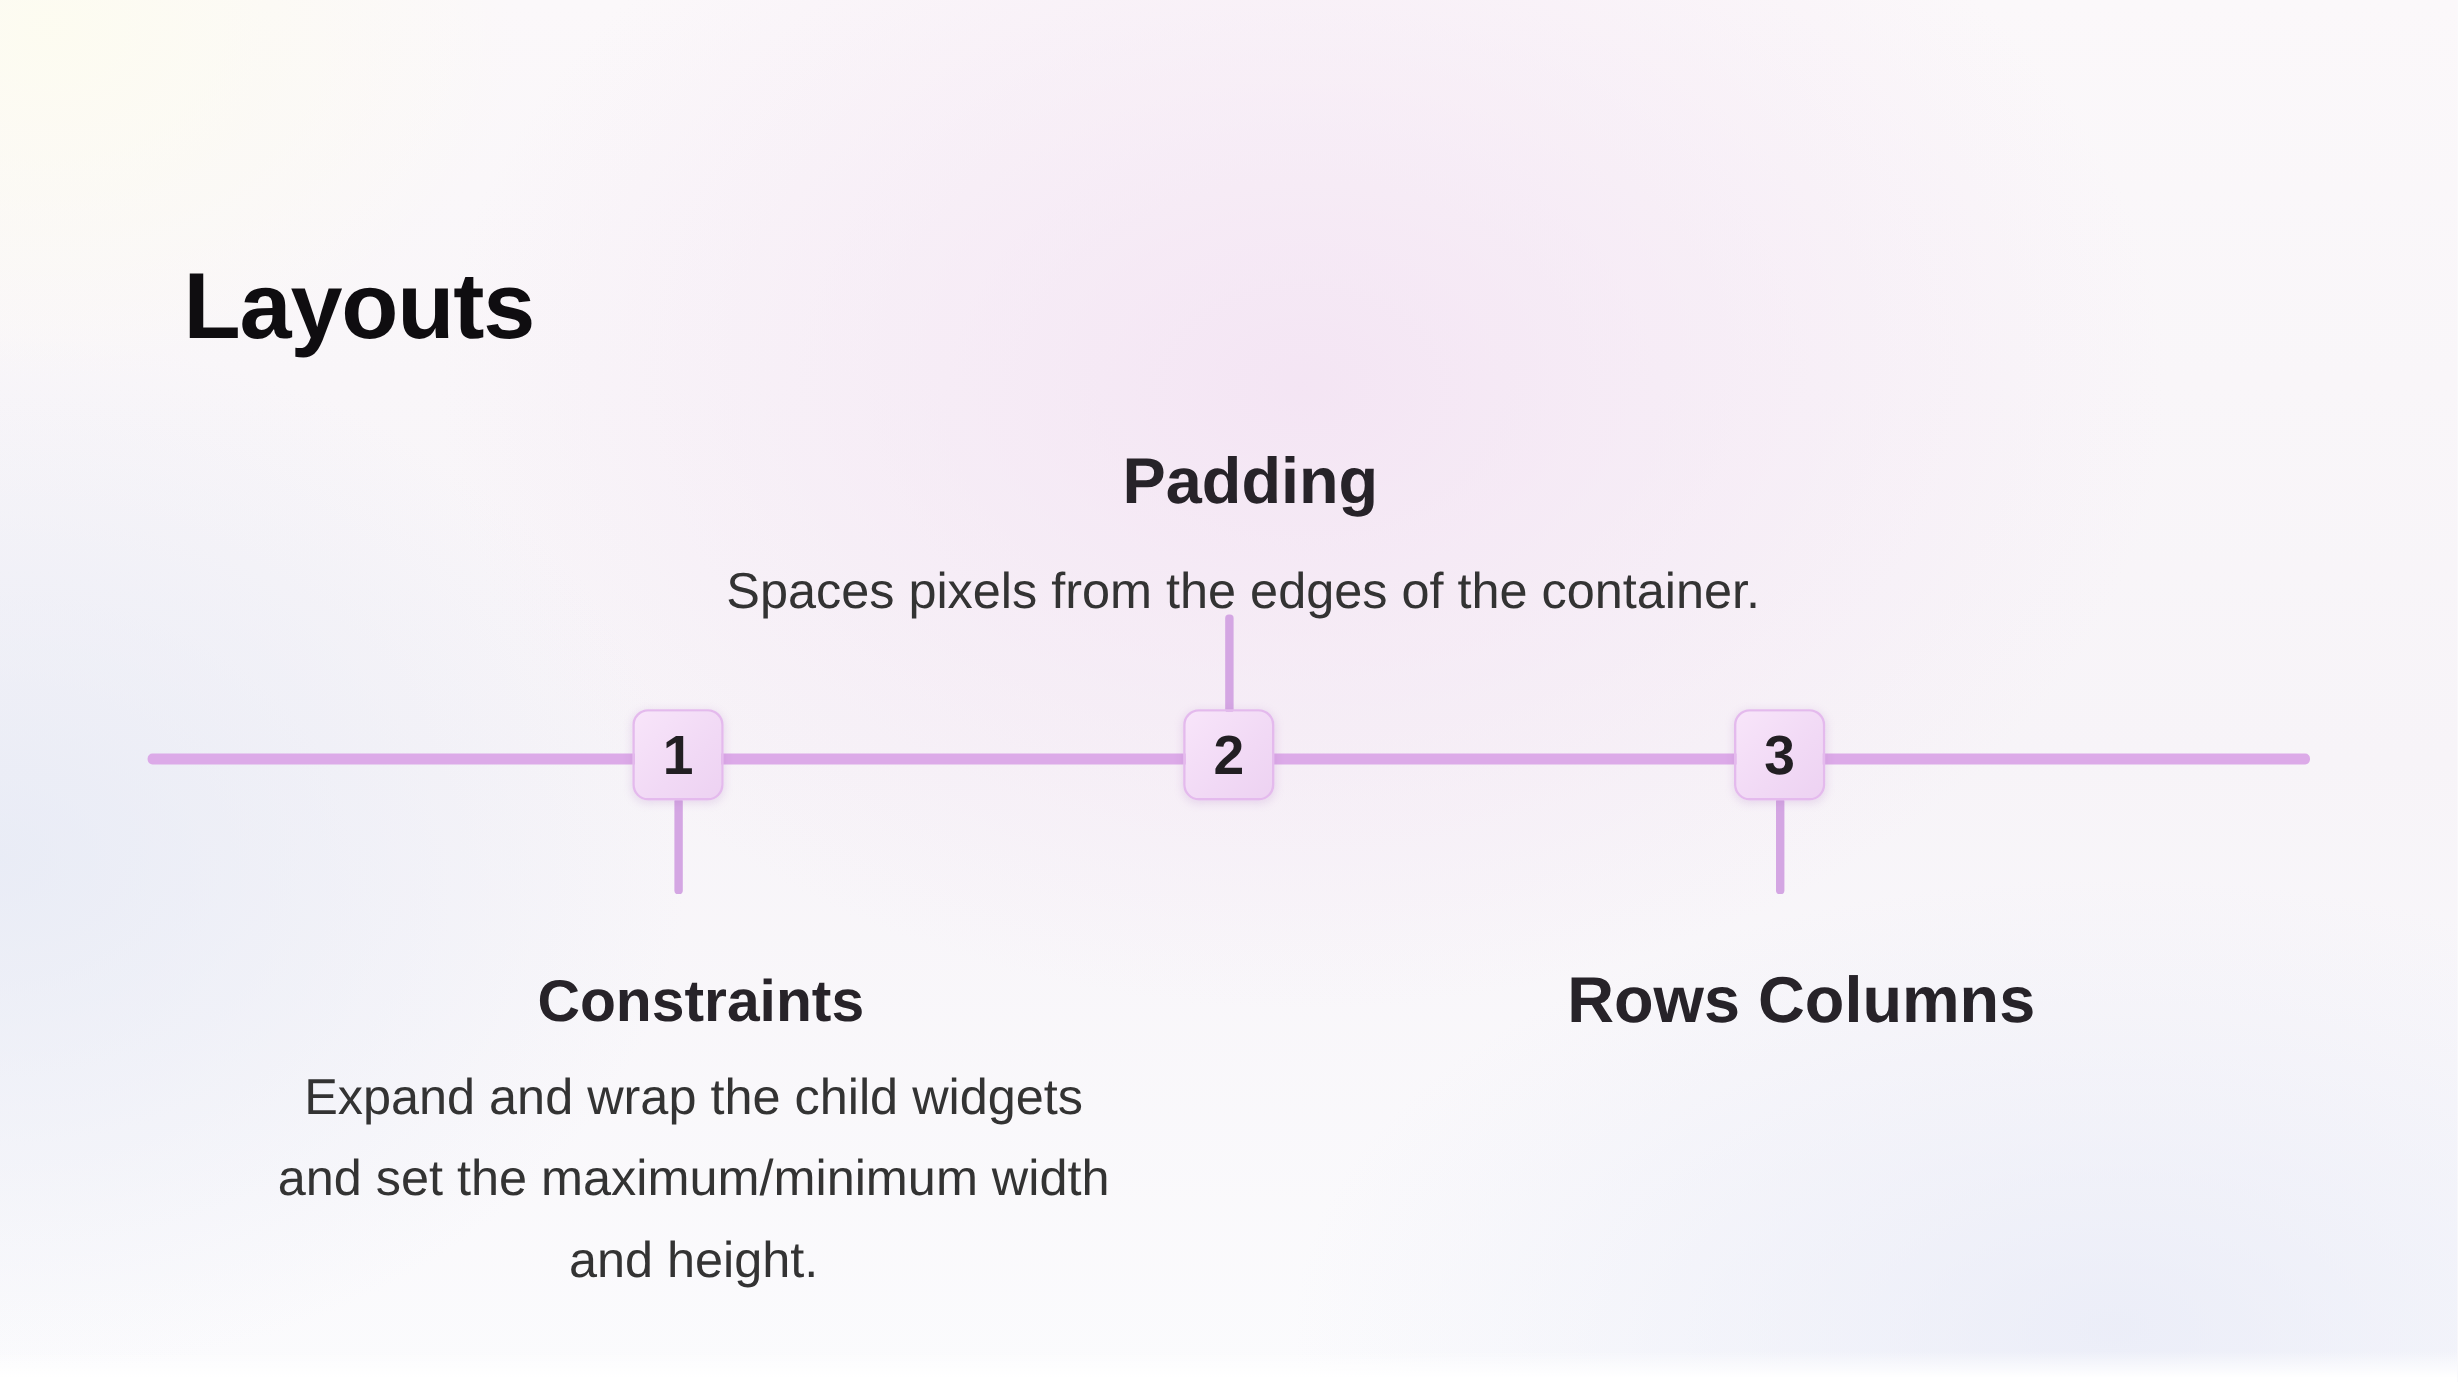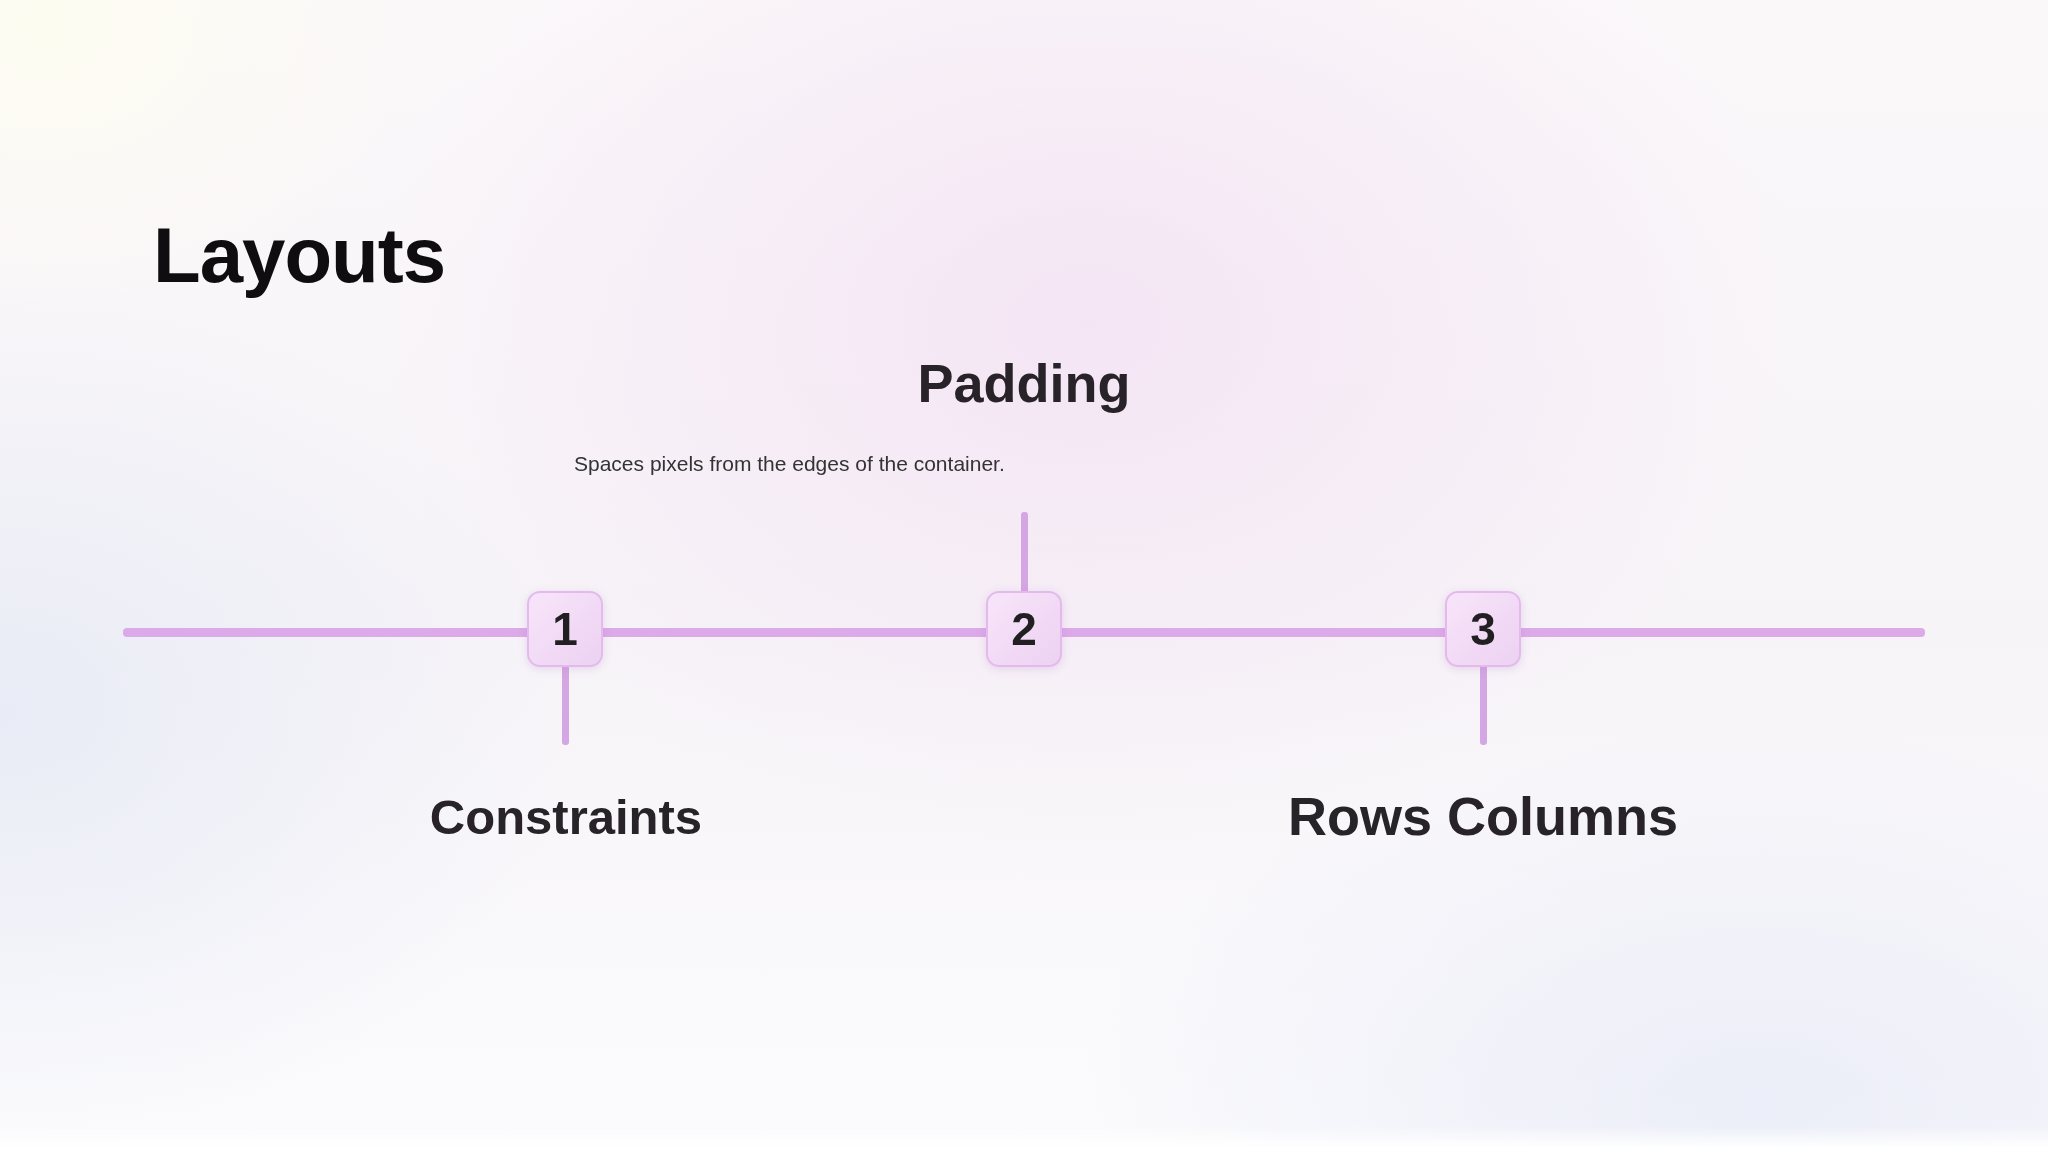--- a/index.html
+++ b/index.html
@@ -81,38 +81,38 @@
     font-size: 46px;
     font-weight: 700;
     color: #221f23;
     line-height: 1;
   }
 
   
   .heading {
     position: absolute;
     transform: translateX(-50%);
-    margin: 0;
+    margin: 18px;
     font-weight: 700;
     color: #272329;
     text-align: center;
     white-space: nowrap;
   }
   .pad-heading  { left: 1024px; top: 352px; font-size: 54px; }
   .con-heading  { left: 566px;  top: 789px; font-size: 49px; }
   .rows-heading { left: 1483px; top: 785px; font-size: 54px; }
 
   .body {
     position: absolute;
     transform: translateX(-50%);
-    margin: 0;
-    font-size: 21px;
+    margin: 12px;
+    font-size: 42px;
     line-height: 1.62;
     color: #333333;
-    text-align: left;
+    text-align: center;
   }
   .pad-desc  { left: 1024px; top: 447px; width: 900px; }
   .con-desc  { left: 566px;  top: 868px; width: 730px; }
   .rows-desc { left: 1483px; top: 868px; width: 810px; }
 
   .bottom-fade {
     position: absolute;
     left: 0;
     bottom: 0;
     width: 100%;
@@ -140,17 +140,18 @@
     <span>2</span>
   </div>
   <div class="numbox box-3">
     <span>3</span>
   </div>
 
   <div class="vconn conn-below conn-1"></div>
   <div class="vconn conn-below conn-3"></div>
 
   <div class="heading con-heading">Constraints</div>
+  <div class="body con-desc">Expand and wrap the child widgets and set the maximum/minimum width and height.</div>
 
   <div class="heading rows-heading">Rows Columns</div>
 
   <div class="bottom-fade"></div>
 </div>
 
 </body></html>

